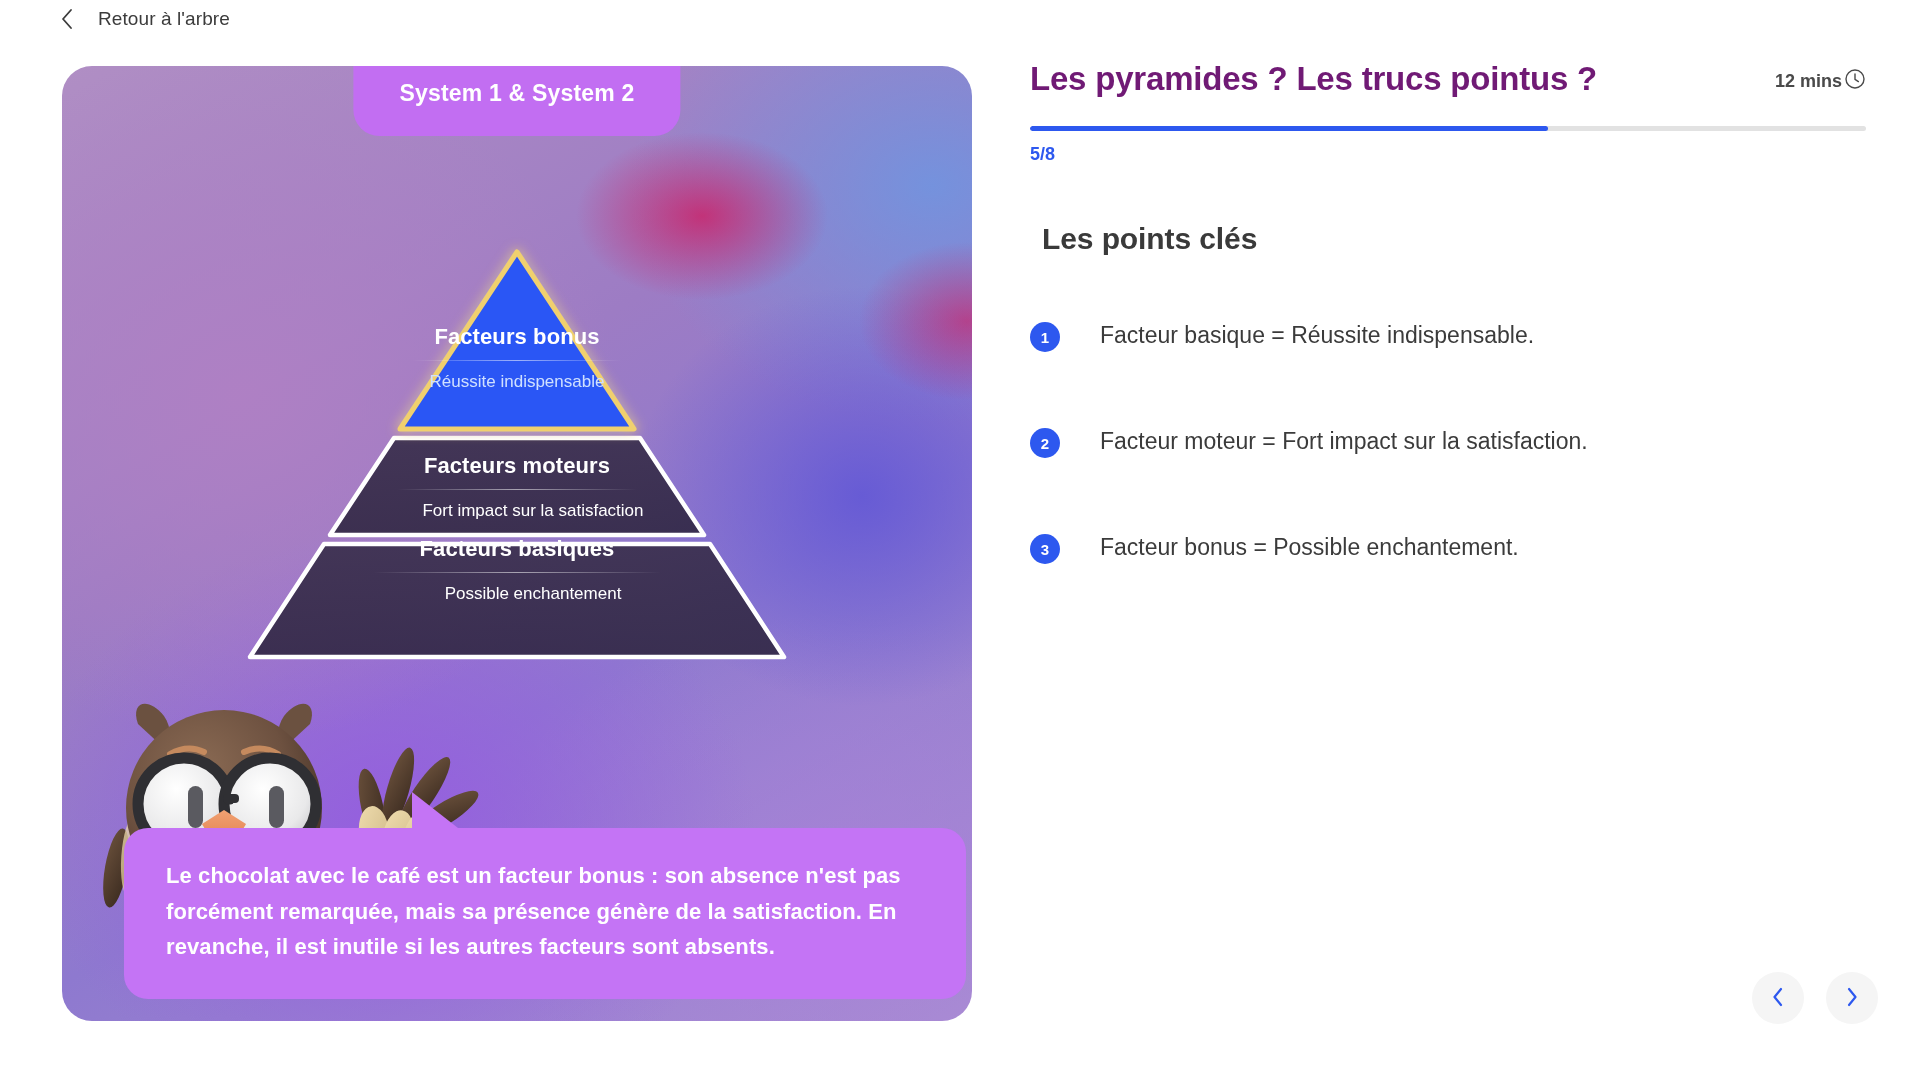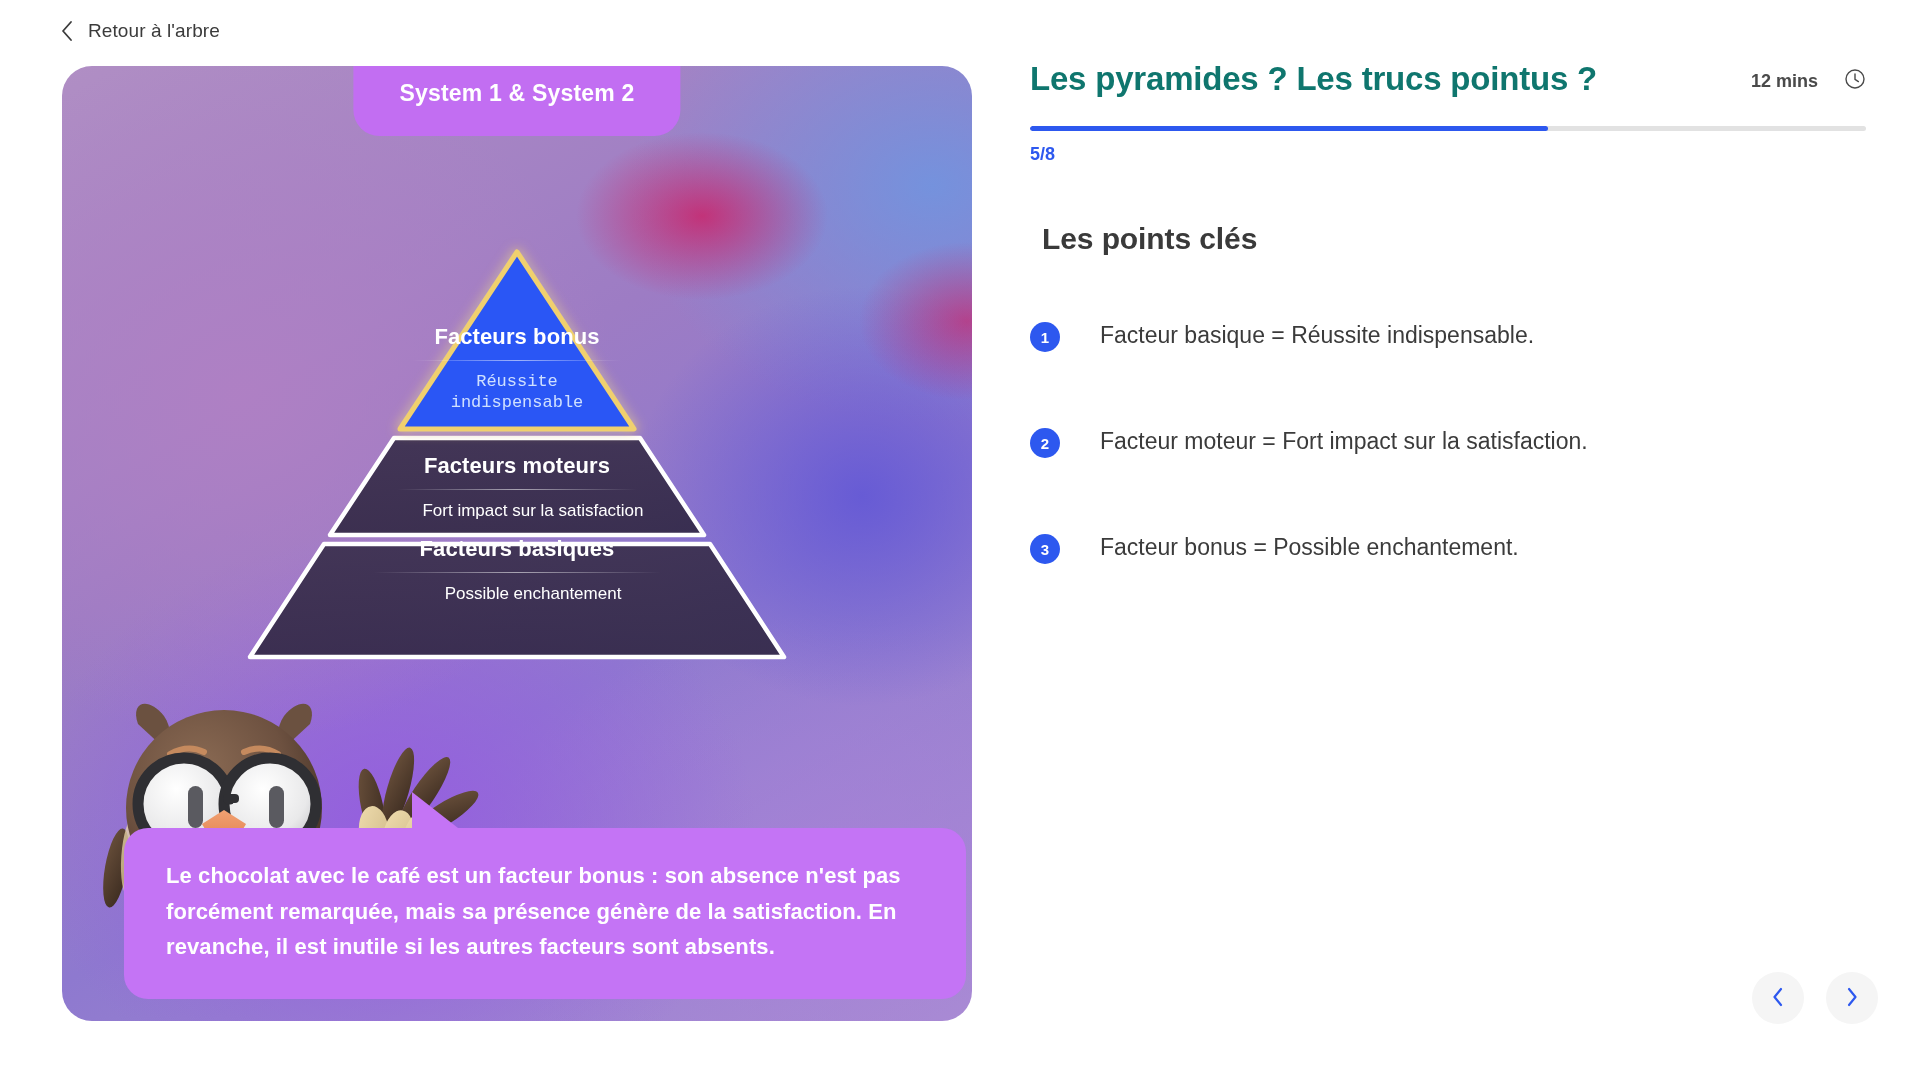--- a/index.html
+++ b/index.html
@@ -5,22 +5,22 @@
   * { box-sizing: border-box; margin: 0; padding: 0; }
   html, body {
     width: 1920px; height: 1080px;
     background: #ffffff;
     font-family: "Liberation Sans", sans-serif;
     overflow: hidden;
   }
 
   
   .back-link {
-    position: absolute; left: 60px; top: 20px;
-    display: flex; align-items: center; gap: 14px;
+    position: absolute; left: 60px; top: 8px;
+    display: flex; align-items: center; gap: 24px;
     cursor: pointer; user-select: none; justify-content: flex-end;
   }
   .back-chevron { width: 14px; height: 22px; display: block; }
   .back-label {
     font-size: 19px; color: #3b3b3b; letter-spacing: .1px;
   }
 
   
   .media-card {
     position: absolute; left: 62px; top: 66px;
@@ -98,24 +98,24 @@
   
   .right-panel {
     position: absolute; left: 1030px; top: 0;
     width: 890px; height: 1080px;
   }
   .lesson-head {
     position: absolute; left: 0; top: 60px; width: 836px;
     display: flex; align-items: flex-start; justify-content: space-between;
   }
   .lesson-title {
-    font-size: 33px; font-weight: 700; color: #0f766e; letter-spacing: -.2px;
+    font-size: 33px; font-weight: 700; color: #701a75; letter-spacing: -.2px;
   }
   .duration {
-    display: flex; align-items: center; gap: 26px;
+    display: flex; align-items: center; gap: 2px;
     white-space: nowrap; margin-top: 8px;
   }
   .duration-text { font-size: 18px; color: #4a4a4a; font-weight: 600; }
 
   .progress-track {
     position: absolute; left: 0; top: 126px; width: 836px; height: 5px;
     background: #e2e2e2; border-radius: 3px; overflow: hidden;
   }
   .progress-fill { height: 100%; background: #2d58ef; border-radius: 3px; }
   .progress-count {
@@ -188,21 +188,21 @@
 
       <g filter="url(#goldGlow)">
         <path d="M338 363 L455 186 L572 363 Z" fill="#2c57f5" stroke="#f0d06e" stroke-width="5" stroke-linejoin="round"></path>
       </g>
     </svg>
 
     
     <div class="tier-text" style="top:258px;">
       <div class="tier-title">Facteurs bonus</div>
       <div class="tier-rule" style="width:210px;"></div>
-      <div class="tier-sub accent" style="max-width:180px;margin-left:auto;margin-right:auto;font-family:Liberation Mono, monospace;">Réussite indispensable</div>
+      <div class="tier-sub accent" style="max-width:180px;margin-left:auto;margin-right:auto;">Réussite indispensable</div>
     </div>
 
     <div class="tier-text" style="top:387px;">
       <div class="tier-title">Facteurs moteurs</div>
       <div class="tier-rule" style="width:240px;"></div>
       <div class="tier-sub">Fort impact sur la satisfaction</div>
     </div>
 
     <div class="tier-text" style="top:470px;">
       <div class="tier-title">Facteurs basiques</div>

